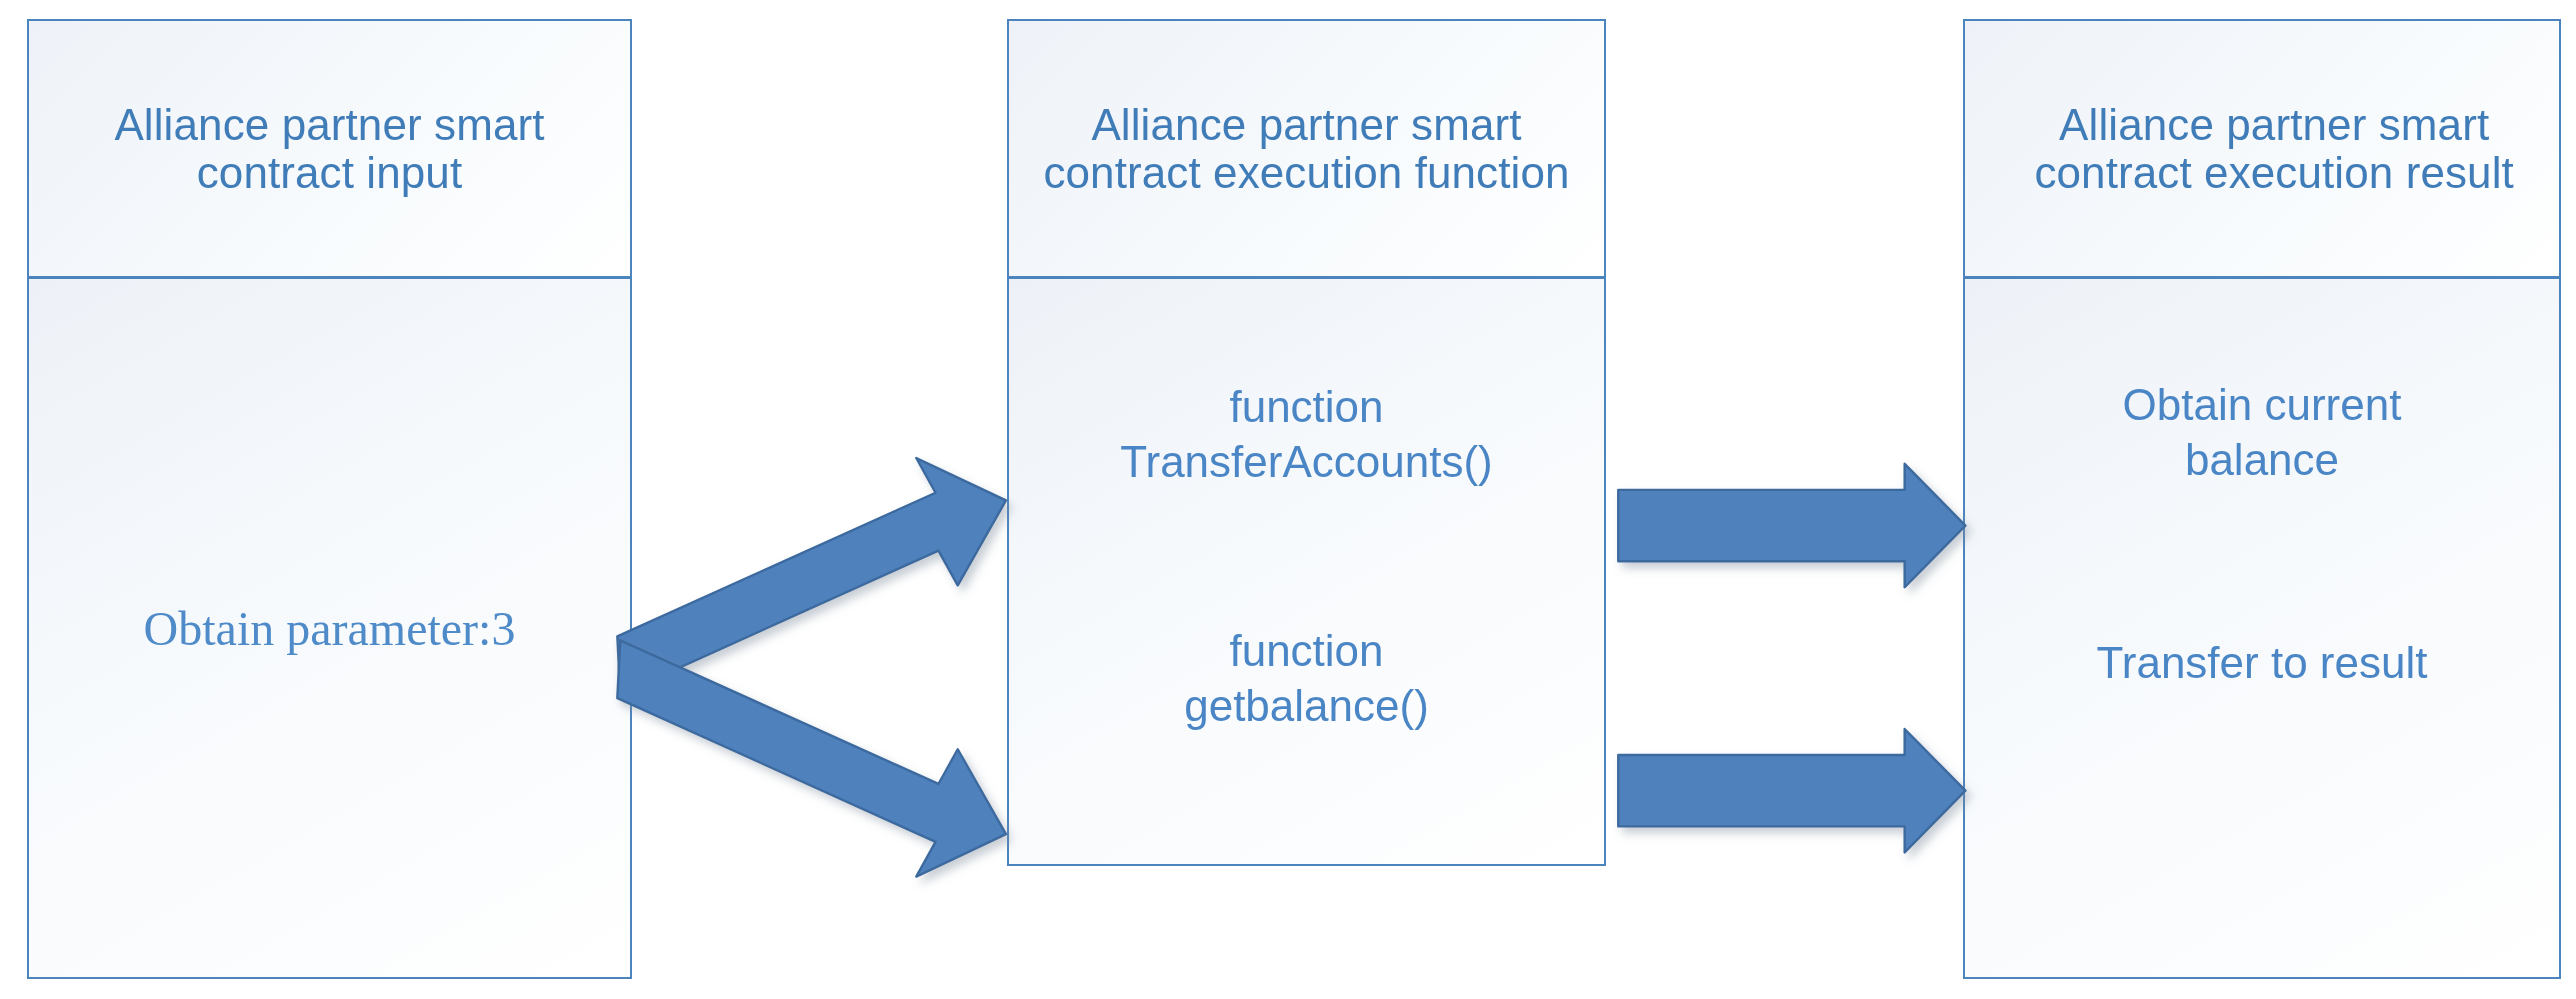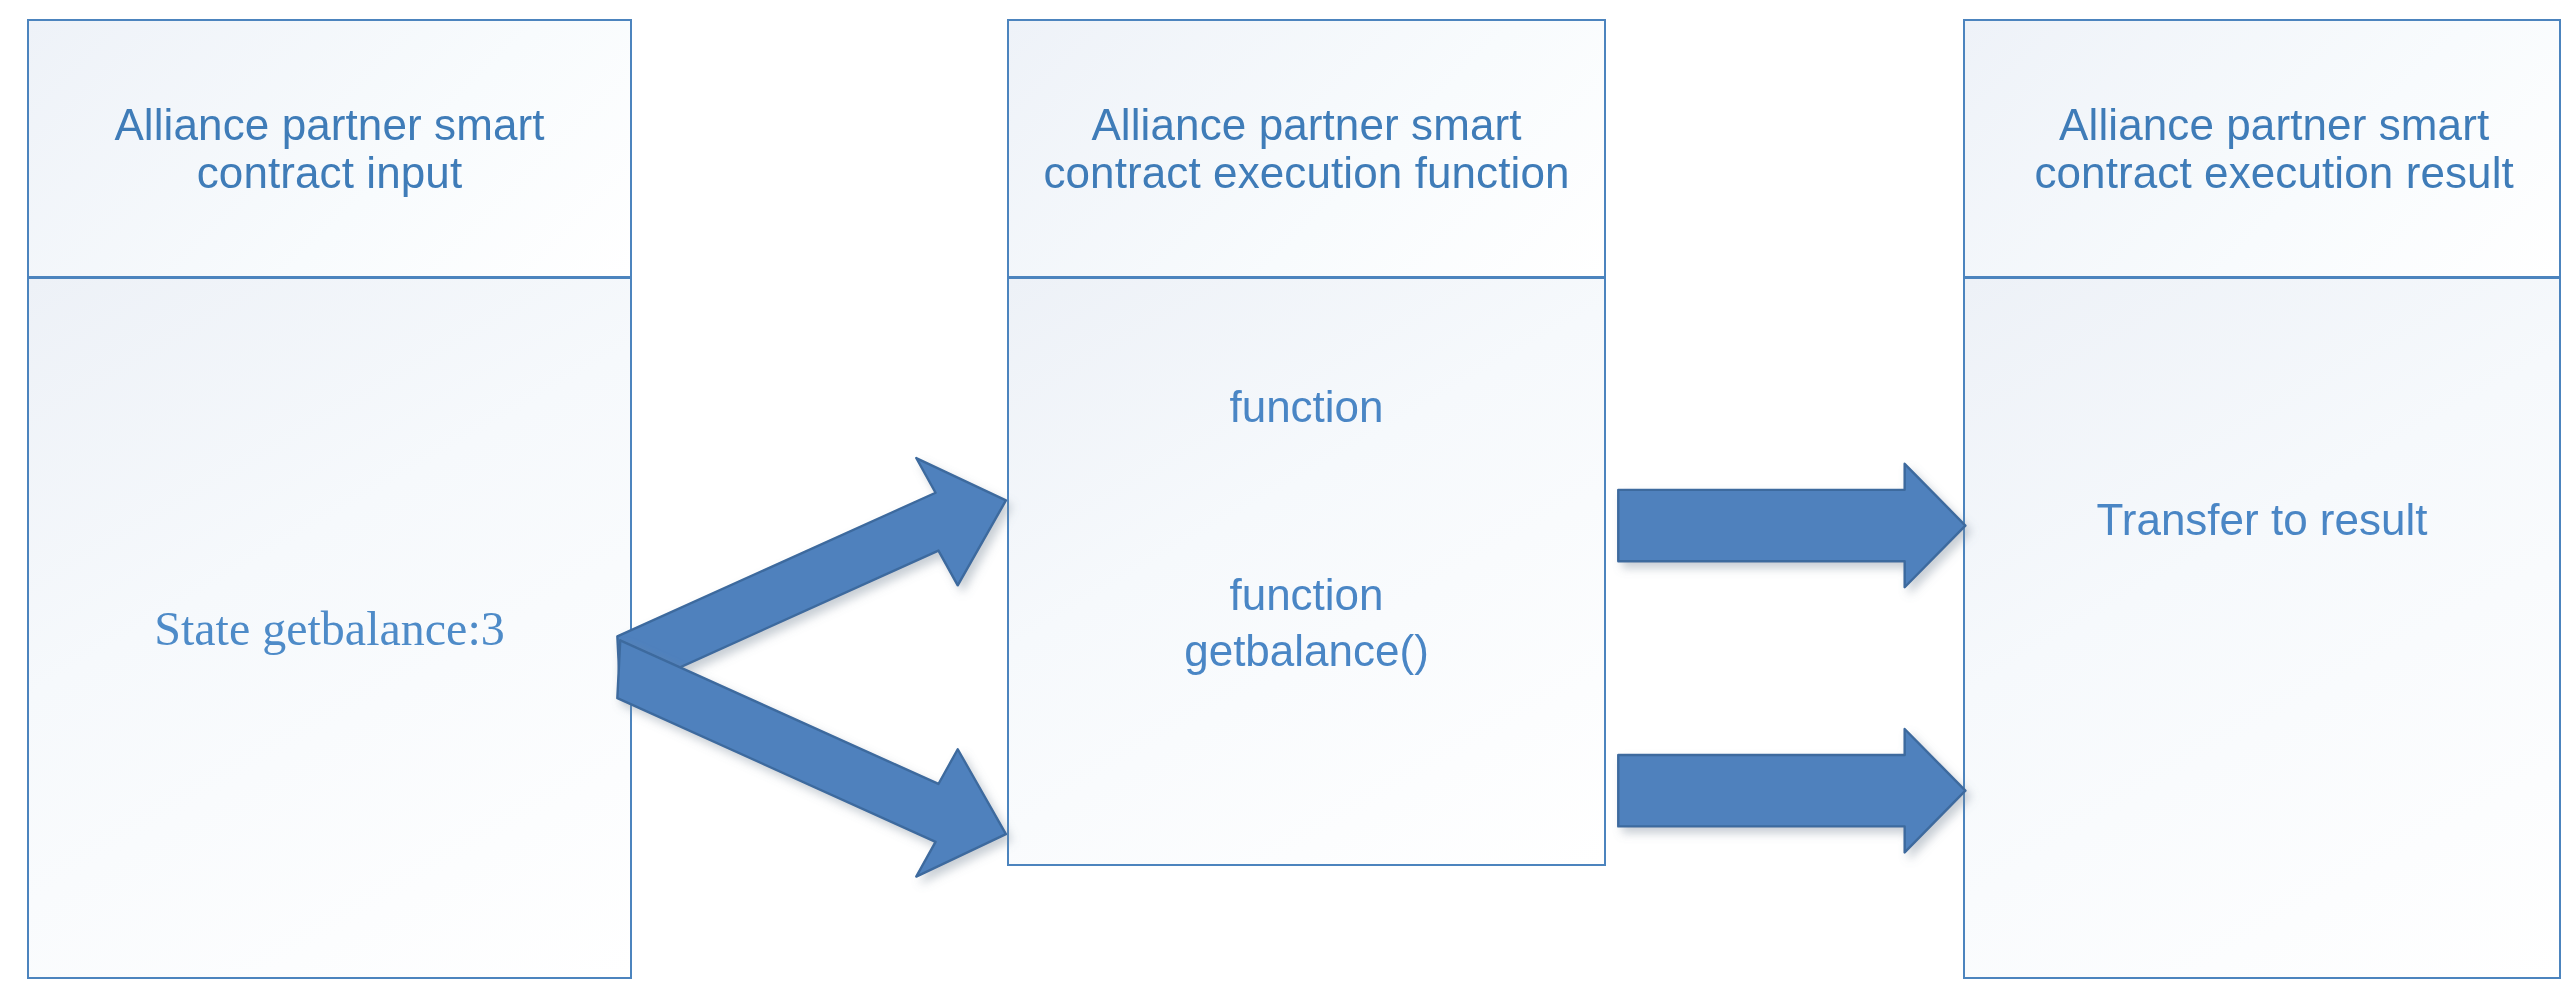--- a/index.html
+++ b/index.html
@@ -104,45 +104,50 @@
 </head>
 <body>
 
 <div id="canvas">
 
   <div class="box" id="box-input">
     <div class="box-header">
       <span>Alliance partner smart contract input</span>
     </div>
     <div class="box-body">
-      <span class="state-param">State getbalance:3</span>
+      <span class="state-param">Obtain parameter:3</span>
     </div>
   </div>
 
   <div class="box" id="box-function">
     <div class="box-header">
       <span>Alliance partner smart contract execution function</span>
     </div>
     <div class="box-body">
       <div class="fn-block">
         <div>function</div>
+        <div>TransferAccounts()</div>
       </div>
       <div class="fn-gap"></div>
       <div class="fn-block">
         <div>function</div>
         <div>getbalance()</div>
       </div>
     </div>
   </div>
 
   <div class="box" id="box-result">
     <div class="box-header">
       <span>Alliance partner smart contract execution result</span>
     </div>
     <div class="box-body">
+      <div class="res-block">
+        <div>Obtain current</div>
+        <div>balance</div>
+      </div>
       <div class="res-gap"></div>
       <div class="res-block">
         <div>Transfer to result</div>
       </div>
     </div>
   </div>
 
   <div id="arrow-layer">
     <svg width="2576" height="999" viewBox="0 0 2671 1036" xmlns="http://www.w3.org/2000/svg">
       <defs>

